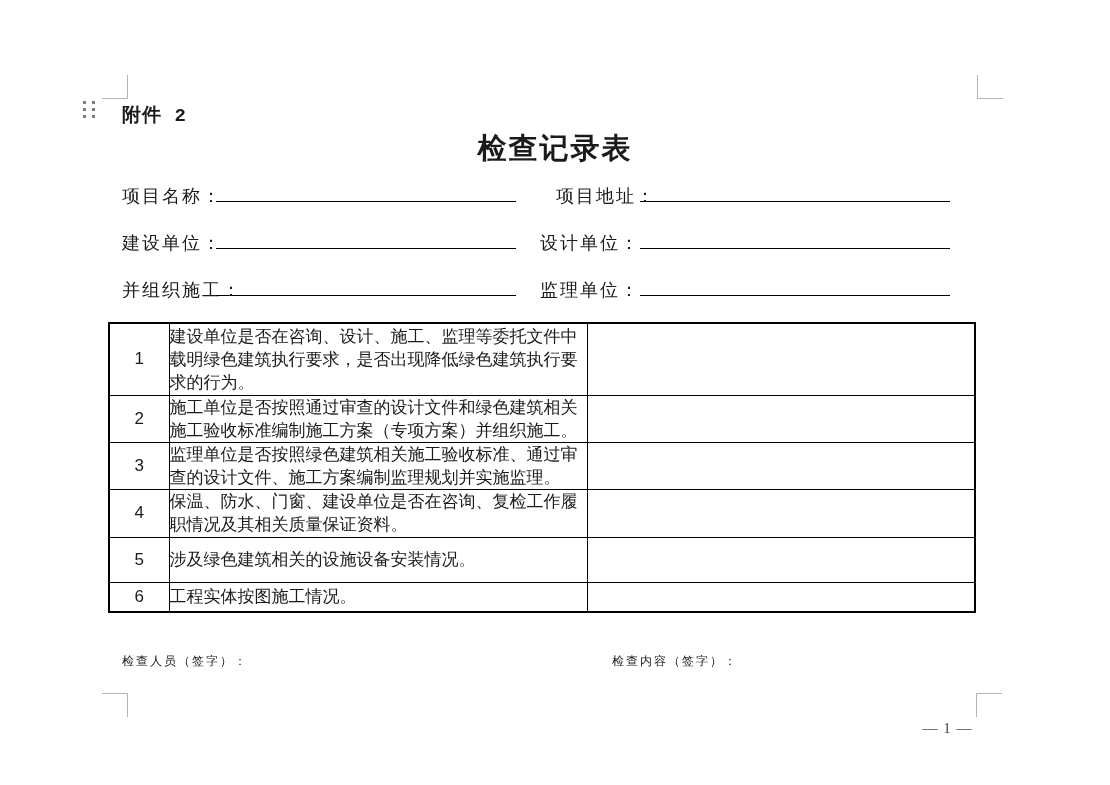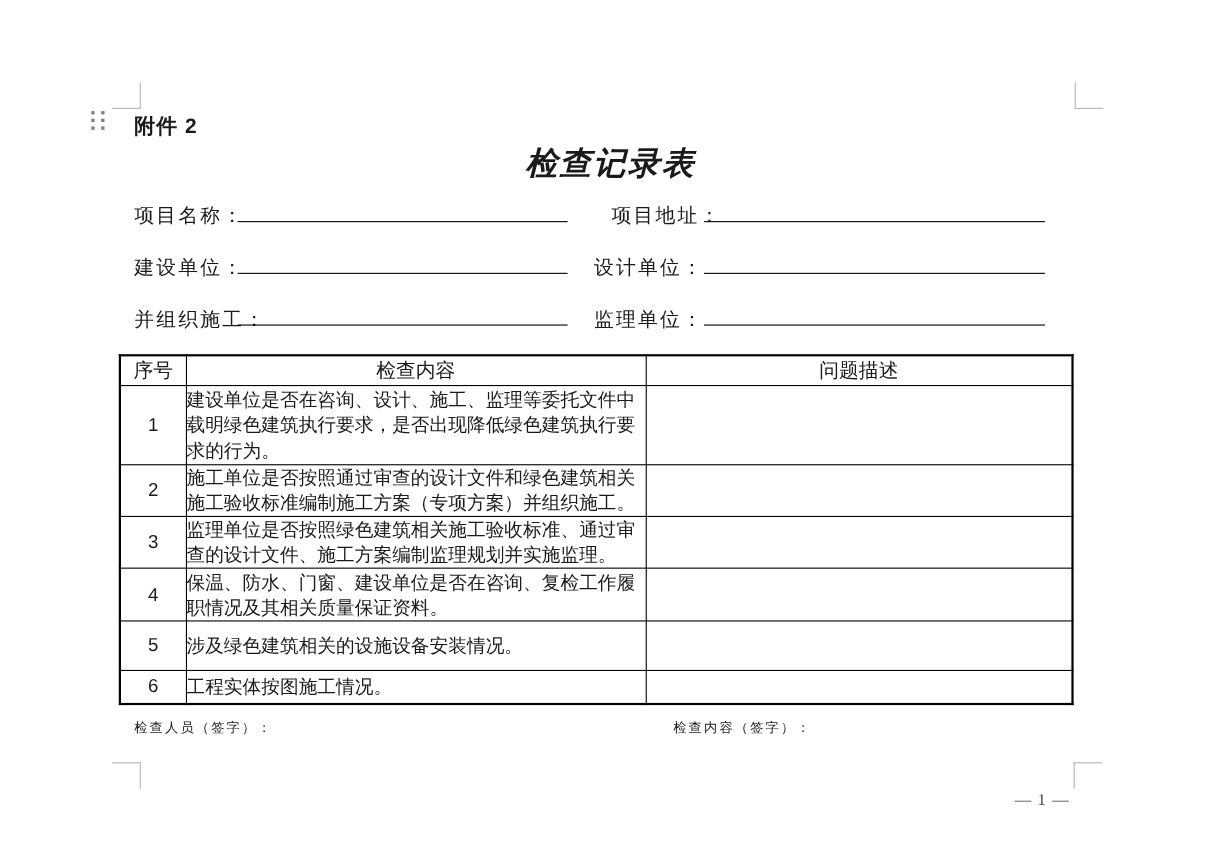--- a/index.html
+++ b/index.html
@@ -27,28 +27,28 @@
     grid-template-columns: 3px 3px;
     grid-template-rows: 3px 3px 3px;
     gap: 4px 6px;
   }
   .drag-handle i { background: #7d7d7d; width: 3px; height: 3px; display: block; }
 
   .attachment-label {
     left: 122px; top: 102px;
     font-size: 19px; font-weight: bold;
     letter-spacing: 1px;
+    font-family: Liberation Mono, monospace;
   }
   .doc-title {
     left: 0; top: 129px; width: 1110px;
     text-align: center;
     font-family: "Liberation Serif", serif;
     font-size: 29px; font-weight: bold;
     letter-spacing: 2px;
-    font-style: italic;
   }
 
   
   .field-label {
     font-family: "Liberation Serif", serif;
     font-size: 18px;
     letter-spacing: 2px;
     white-space: nowrap;
   }
   .field-line {
@@ -139,25 +139,20 @@
 <span class="abs field-label" style="left:540px; top:278px;">监理单位：</span>
 <div class="abs field-line" style="left:640px; top:273px; width:310px;"></div>
 
 <table class="check-table">
   <colgroup>
       <col style="width:60px">
       <col style="width:418px">
       <col style="width:388px">
     </colgroup>
   <tbody>
-      <tr>
-    <th class="hdr">序号</th>
-    <th class="hdr">检查内容</th>
-    <th class="hdr">问题描述</th>
-  </tr>
   <tr style="height:72px;">
     <td class="num">1</td>
     <td class="content">建设单位是否在咨询、设计、施工、监理等委托文件中载明绿色建筑执行要求，是否出现降低绿色建筑执行要求的行为。</td>
     <td class="issue"></td>
   </tr>
   <tr style="height:46px;">
     <td class="num">2</td>
     <td class="content">施工单位是否按照通过审查的设计文件和绿色建筑相关施工验收标准编制施工方案（专项方案）并组织施工。</td>
     <td class="issue"></td>
   </tr>

